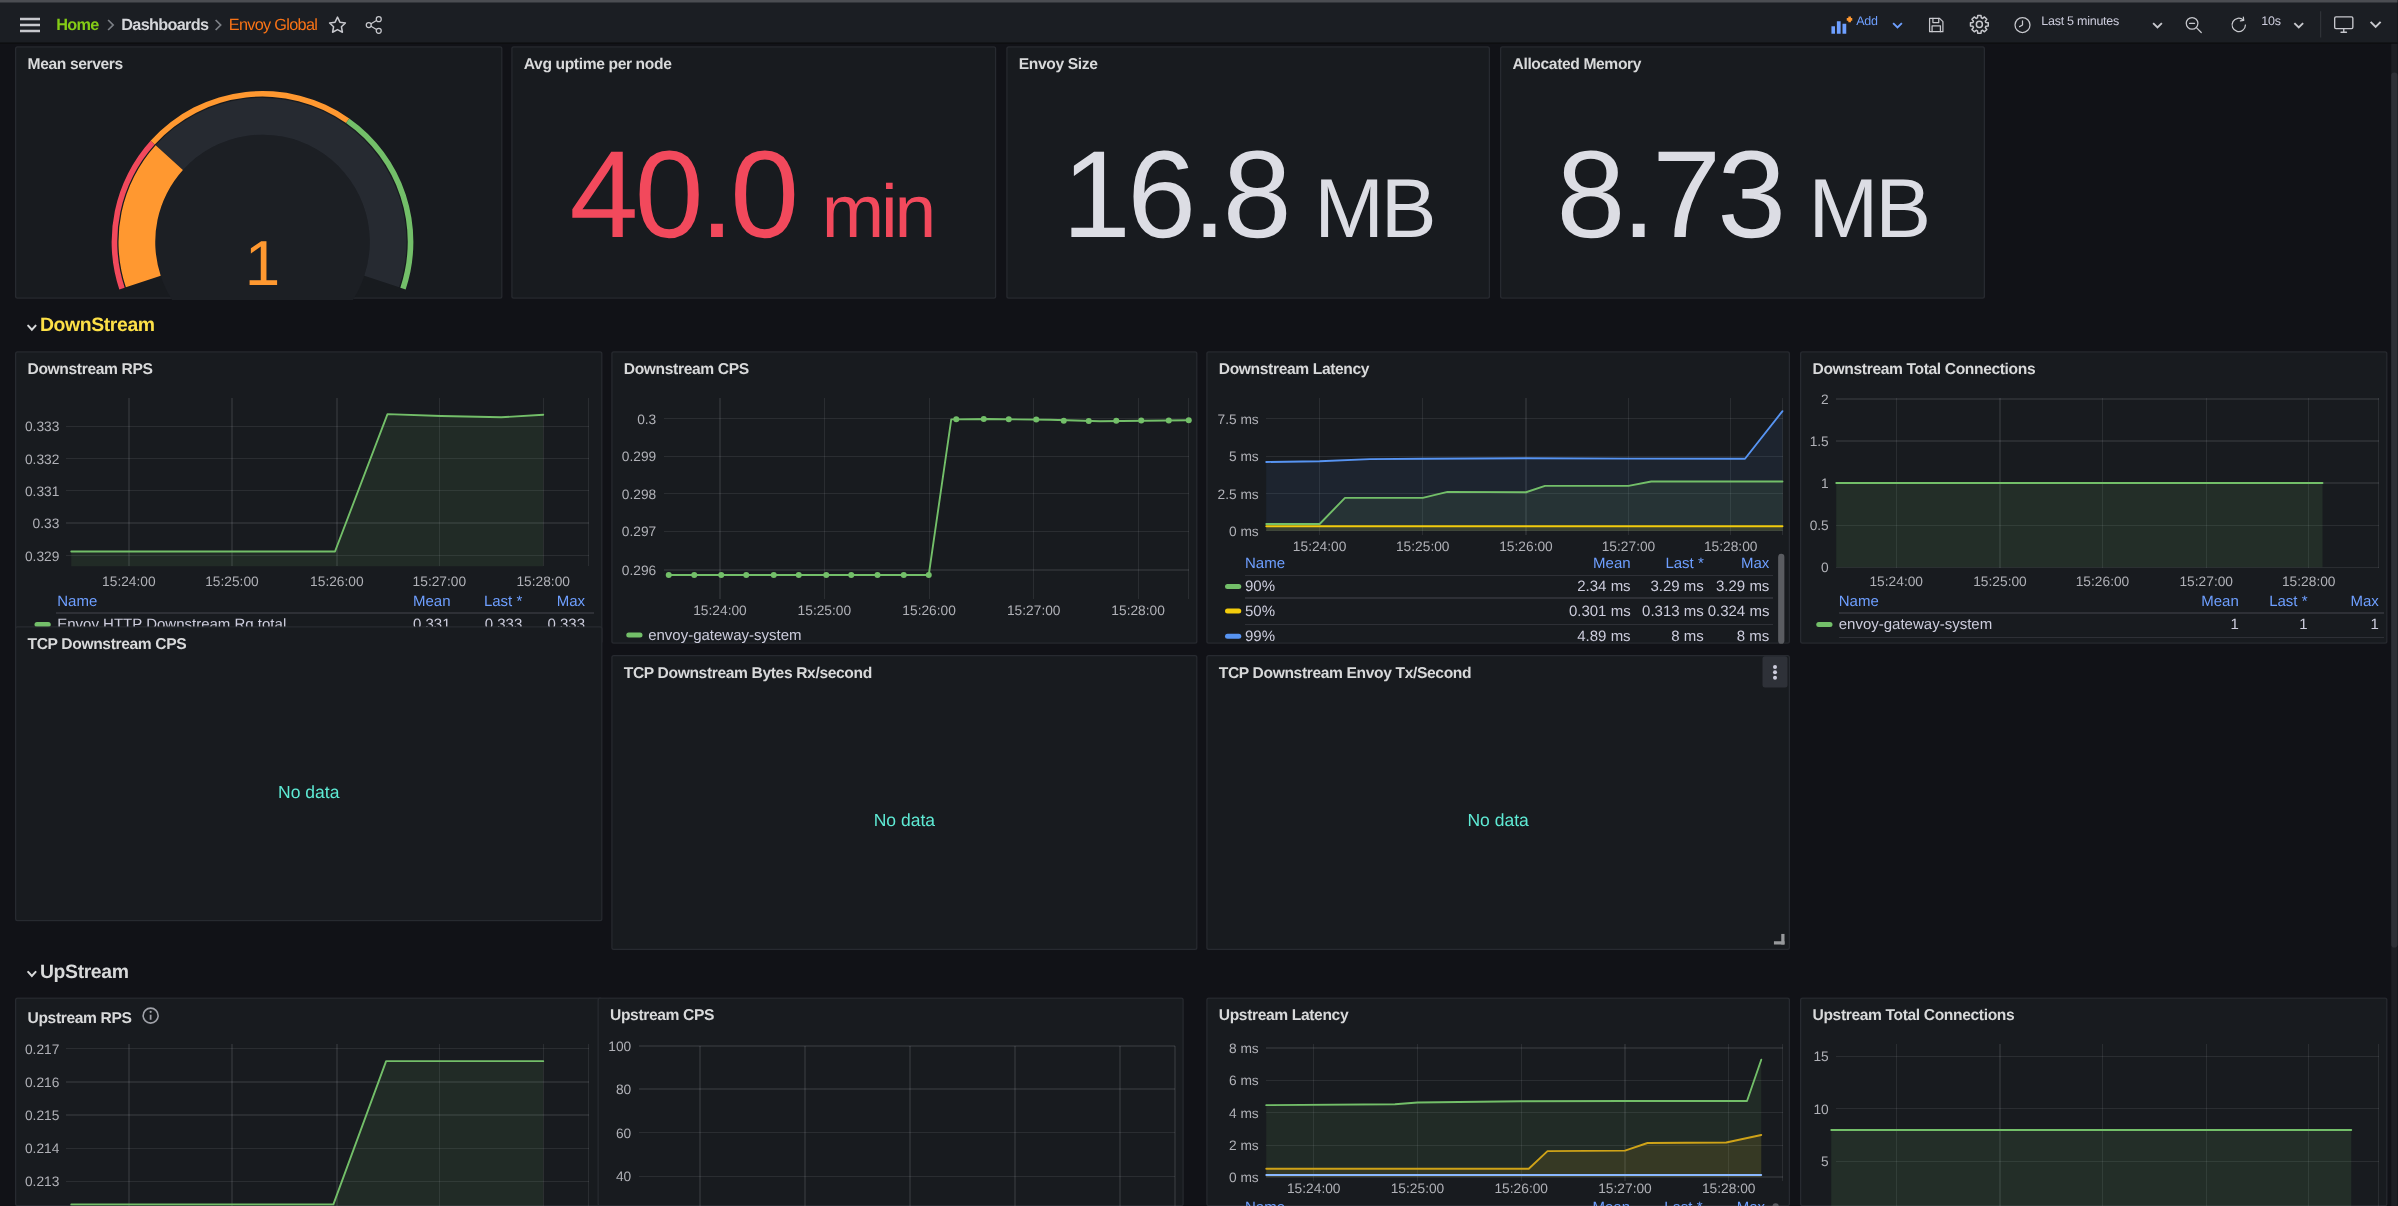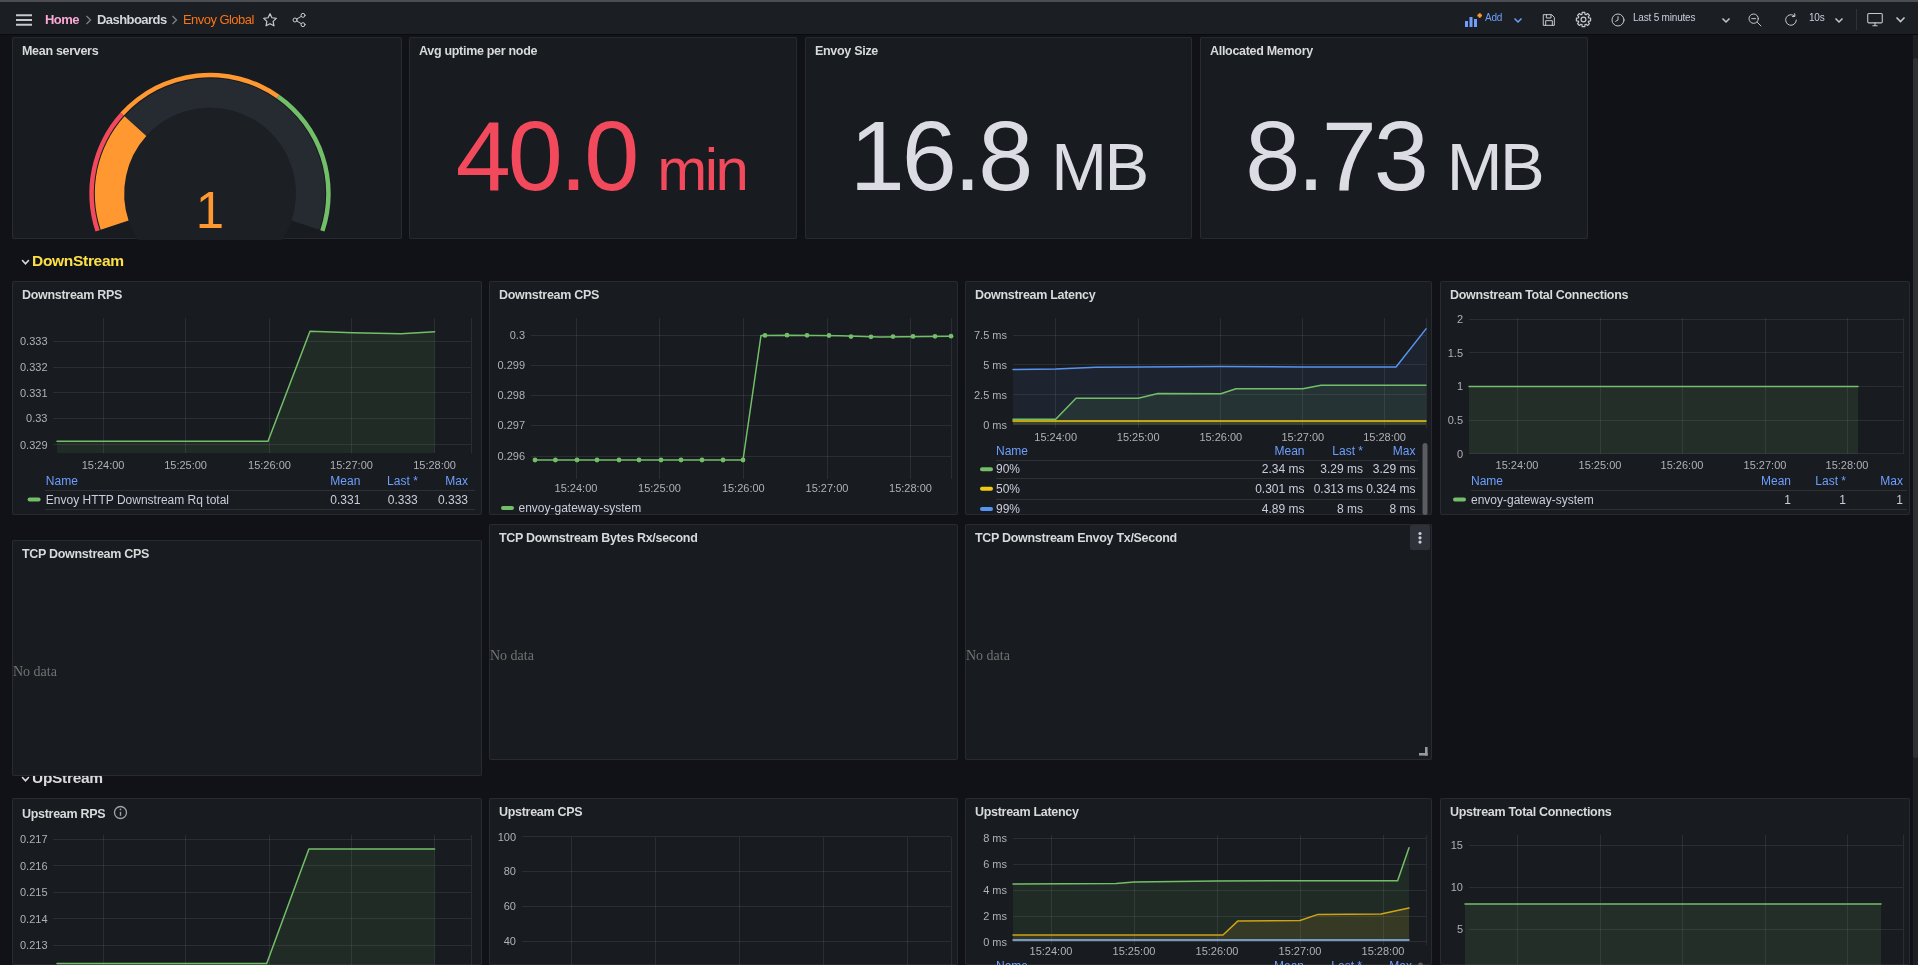--- a/index.html
+++ b/index.html
@@ -2,30 +2,30 @@
 <html><head><meta charset="utf-8"><style>
 * { margin:0; padding:0; box-sizing:border-box; }
 html,body { width:1918px; height:965px; overflow:hidden; background:#111217;
   font-family:"Liberation Sans", sans-serif; -webkit-font-smoothing:antialiased; }
 #nav { position:absolute; left:0; top:0; width:1918px; height:35px; background:#1b1e23;
   border-top:2px solid #4b4d52; border-bottom:1px solid #0a0b0d; }
 .bc { position:absolute; top:10px; font-size:13px; font-weight:600; letter-spacing:-0.55px; }
 .nvt { position:absolute; top:10px; font-size:10px; letter-spacing:-0.2px; }
 .panel { position:absolute; background:#181b1f; border:1px solid rgba(204,204,220,0.09); border-radius:2px; }
 .pt { position:absolute; left:9px; top:6px; font-size:12.5px; font-weight:600; color:#d8d9da; letter-spacing:-0.3px; white-space:nowrap; }
-.nodata { position:absolute; width:100%; text-align:left; font-size:14px; color:#737373;font-family:Liberation Serif, serif; }
+.nodata { position:absolute; width:100%; text-align:center; font-size:14px; color:#5eead4; }
 #sb { position:absolute; right:0; top:35px; width:5px; height:930px; background:#1d1f24; }
 #sbt { position:absolute; right:0px; top:58px; width:5px; height:700px; background:#2e3036; border-radius:3px; }
 </style></head>
 <body>
 <div id="nav">
     <svg width="18" height="14" style="position:absolute;left:15px;top:11px">
       <path d="M1 2.2 H17 M1 7 H17 M1 11.8 H17" stroke="#c7c8cd" stroke-width="1.9"></path>
     </svg>
-    <div class="bc" style="left:45px;color:#f9a8d4">Home</div>
+    <div class="bc" style="left:45px;color:#84cc16">Home</div>
     <svg width="7" height="10" style="position:absolute;left:85px;top:13px">
       <path d="M1.5 1 L5.5 5 L1.5 9" stroke="#7b7f85" stroke-width="1.4" fill="none"></path>
     </svg>
     <div class="bc" style="left:97px;color:#d5d6da">Dashboards</div>
     <svg width="7" height="10" style="position:absolute;left:171px;top:13px">
       <path d="M1.5 1 L5.5 5 L1.5 9" stroke="#7b7f85" stroke-width="1.4" fill="none"></path>
     </svg>
     <div class="bc" style="left:183px;color:#f97316;font-weight:500">Envoy Global</div>
     <svg width="16" height="16" style="position:absolute;left:262px;top:10px" viewBox="0 0 24 24">
       <path d="M12 2.5 L14.9 8.6 L21.5 9.5 L16.7 14.1 L17.9 20.7 L12 17.5 L6.1 20.7 L7.3 14.1 L2.5 9.5 L9.1 8.6 Z" stroke="#c7c8cd" stroke-width="1.8" fill="none" stroke-linejoin="round"></path>
@@ -301,21 +301,21 @@
       <text x="462" y="202.5" font-family="&quot;Liberation Sans&quot;, sans-serif" font-size="12" fill="#6e9fff" text-anchor="end" font-weight="500">Max</text>
       <line x1="30" y1="208.3" x2="466" y2="208.3" stroke="rgba(204,204,220,0.12)" stroke-width="1" shape-rendering="crispEdges"></line>
       <rect x="12" y="215.5" width="13" height="4" rx="2" fill="#73bf69"></rect>
       <text x="30" y="221.5" font-family="&quot;Liberation Sans&quot;, sans-serif" font-size="12" fill="#ccccdc" text-anchor="start" font-weight="400">envoy-gateway-system</text>
       <text x="350" y="221.5" font-family="&quot;Liberation Sans&quot;, sans-serif" font-size="12" fill="#ccccdc" text-anchor="end" font-weight="400">1</text>
       <text x="405" y="221.5" font-family="&quot;Liberation Sans&quot;, sans-serif" font-size="12" fill="#ccccdc" text-anchor="end" font-weight="400">1</text>
       <text x="462" y="221.5" font-family="&quot;Liberation Sans&quot;, sans-serif" font-size="12" fill="#ccccdc" text-anchor="end" font-weight="400">1</text>
       <line x1="30" y1="227.9" x2="466" y2="227.9" stroke="rgba(204,204,220,0.12)" stroke-width="1" shape-rendering="crispEdges"></line>
     </svg>
   </div>
-<div class="panel" style="left:12px;top:540px;width:470px;height:236px">
+<div class="panel" style="left:12px;top:501px;width:470px;height:236px">
     <div class="pt">TCP Downstream CPS</div>
     <div class="nodata" style="top:123.0px">No data</div>
   </div>
 <div class="panel" style="left:489px;top:524px;width:469px;height:236px">
     <div class="pt">TCP Downstream Bytes Rx/second</div>
     <div class="nodata" style="top:123.0px">No data</div>
   </div>
 <div class="panel" style="left:965px;top:524px;width:467px;height:236px">
     <div class="pt">TCP Downstream Envoy Tx/Second</div>
     <div class="nodata" style="top:123.0px">No data</div>
@@ -350,21 +350,21 @@
       <line x1="90.1" y1="36" x2="90.1" y2="167" stroke="rgba(204,204,220,0.10)" stroke-width="1" shape-rendering="crispEdges"></line>
       <line x1="172.6" y1="36" x2="172.6" y2="167" stroke="rgba(204,204,220,0.10)" stroke-width="1" shape-rendering="crispEdges"></line>
       <line x1="256.5" y1="36" x2="256.5" y2="167" stroke="rgba(204,204,220,0.10)" stroke-width="1" shape-rendering="crispEdges"></line>
       <line x1="338.5" y1="36" x2="338.5" y2="167" stroke="rgba(204,204,220,0.10)" stroke-width="1" shape-rendering="crispEdges"></line>
       <line x1="421.6" y1="36" x2="421.6" y2="167" stroke="rgba(204,204,220,0.10)" stroke-width="1" shape-rendering="crispEdges"></line>
       <line x1="458" y1="36" x2="458" y2="167" stroke="rgba(204,204,220,0.10)" stroke-width="1" shape-rendering="crispEdges"></line>
       <polygon points="44.0,167 44.0,164.5 253.7,164.5 295.9,49.9 421.6,49.9 421.6,167" fill="rgba(115,191,105,0.10)" stroke="none"></polygon>
       <polyline points="44.0,164.5 253.7,164.5 295.9,49.9 421.6,49.9" fill="none" stroke="#73bf69" stroke-width="1.5" stroke-linejoin="round" stroke-linecap="round"></polyline>
     </svg>
   </div>
-<div class="panel" style="left:489px;top:798px;width:469px;height:167px">
+<div class="panel" style="left:478px;top:798px;width:469px;height:167px">
     <div class="pt">Upstream CPS</div>
     <svg width="469" height="167" style="position:absolute;left:0;top:0">
       <line x1="32" y1="37.7" x2="461" y2="37.7" stroke="rgba(204,204,220,0.10)" stroke-width="1" shape-rendering="crispEdges"></line>
       <text x="26" y="41.7" font-family="&quot;Liberation Sans&quot;, sans-serif" font-size="11" fill="#b0b1b7" text-anchor="end" font-weight="400">100</text>
       <line x1="32" y1="72.2" x2="461" y2="72.2" stroke="rgba(204,204,220,0.10)" stroke-width="1" shape-rendering="crispEdges"></line>
       <text x="26" y="76.2" font-family="&quot;Liberation Sans&quot;, sans-serif" font-size="11" fill="#b0b1b7" text-anchor="end" font-weight="400">80</text>
       <line x1="32" y1="107.2" x2="461" y2="107.2" stroke="rgba(204,204,220,0.10)" stroke-width="1" shape-rendering="crispEdges"></line>
       <text x="26" y="111.2" font-family="&quot;Liberation Sans&quot;, sans-serif" font-size="11" fill="#b0b1b7" text-anchor="end" font-weight="400">60</text>
       <line x1="32" y1="142" x2="461" y2="142" stroke="rgba(204,204,220,0.10)" stroke-width="1" shape-rendering="crispEdges"></line>
       <text x="26" y="146" font-family="&quot;Liberation Sans&quot;, sans-serif" font-size="11" fill="#b0b1b7" text-anchor="end" font-weight="400">40</text>

